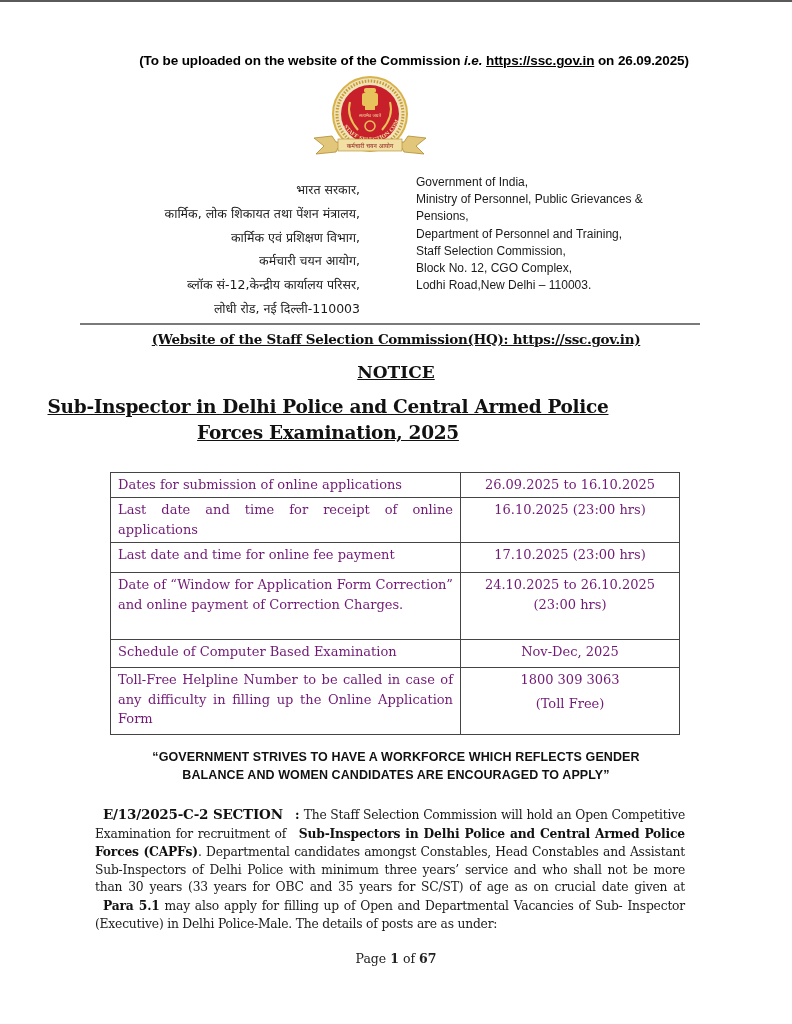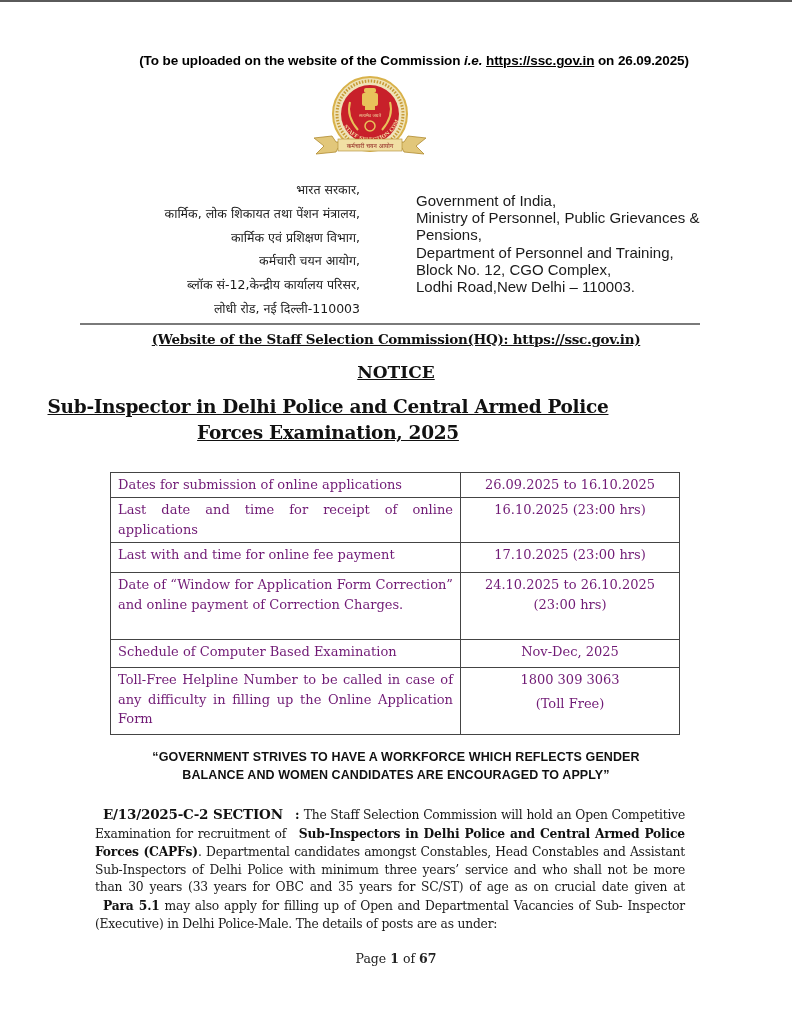--- a/index.html
+++ b/index.html
@@ -8,22 +8,22 @@
 
   .upload-note { position: absolute; left: 0; width: 764px; top: 53px; text-align: center;
     font-family: "Liberation Sans", sans-serif; font-weight: bold; font-size: 13.5px; letter-spacing: -0.1px; color: #000000; margin-left: 32px; }
   .upload-note .it { font-style: italic; }
   .upload-note .ul { text-decoration: underline; }
 
   .logo { position: absolute; left: 312px; top: 76px; width: 116px; height: 86px; }
 
   .hindi-block { position: absolute; right: 432px; top: 178px; text-align: right;
     font-family: "DejaVu Sans", sans-serif; font-size: 12.5px; line-height: 23.8px; color: #1a1a1a; }
-  .eng-block { position: absolute; left: 416px; top: 192px;
-    font-family: "Liberation Sans", sans-serif; font-size: 15px; line-height: 17.2px; color: #1a1a1a; }
+  .eng-block { position: absolute; left: 416px; top: 174px;
+    font-family: "Liberation Sans", sans-serif; font-size: 12px; line-height: 17.2px; color: #1a1a1a; }
 
   .hrule { position: absolute; left: 80px; top: 323px; width: 620px; height: 2px; background: #7a7a7a; }
 
   .website-line { position: absolute; left: 0; width: 792px; top: 331px; text-align: center;
     font-family: "DejaVu Serif", serif; font-weight: bold; font-size: 13.5px; text-decoration: underline; color: #111; letter-spacing: -0.3px; }
   .notice { position: absolute; left: 0; width: 792px; top: 362px; text-align: center;
     font-family: "DejaVu Serif", serif; font-weight: bold; font-size: 17px; text-decoration: underline; color: #111; }
   .exam-title { position: absolute; left: 0; width: 656px; top: 394px; text-align: center;
     font-family: "DejaVu Serif", serif; font-weight: bold; font-size: 18.5px; line-height: 26px; color: #111; letter-spacing: -0.3px; }
   .exam-title span { text-decoration: underline; }
@@ -91,20 +91,21 @@
   <div>कर्मचारी चयन आयोग,</div>
   <div>ब्लॉक सं-12,केन्द्रीय कार्यालय परिसर,</div>
   <div>लोधी रोड, नई दिल्ली-110003</div>
 </div>
 
 <div class="eng-block">
   <div>Government of India,</div>
   <div>Ministry of Personnel, Public Grievances &amp;</div>
   <div>Pensions,</div>
   <div>Department of Personnel and Training,</div>
+  <div>Staff Selection Commission,</div>
   <div>Block No. 12, CGO Complex,</div>
   <div>Lodhi Road,New Delhi – 110003.</div>
 </div>
 
 <div class="hrule"></div>
 
 <div class="website-line">(Website of the Staff Selection Commission(HQ): https://ssc.gov.in)</div>
 <div class="notice">NOTICE</div>
 <div class="exam-title">
   <div><span>Sub-Inspector in Delhi Police and Central Armed Police</span></div>
@@ -115,21 +116,21 @@
   <tbody>
       <tr class="r1">
     <td class="lbl">Dates for submission of online applications</td>
     <td class="val"><span>26.09.2025 to 16.10.2025</span></td>
   </tr>
   <tr class="r2">
     <td class="lbl">Last date and time for receipt of online applications</td>
     <td class="val"><span>16.10.2025 (23:00 hrs)</span></td>
   </tr>
   <tr class="r3">
-    <td class="lbl">Last with and time for online fee payment</td>
+    <td class="lbl">Last date and time for online fee payment</td>
     <td class="val"><span>17.10.2025 (23:00 hrs)</span></td>
   </tr>
   <tr class="r4">
     <td class="lbl">Date of “Window for Application Form Correction” and online payment of Correction Charges.</td>
     <td class="val"><span>24.10.2025 to 26.10.2025</span><span class="val-line2" style="margin-top:0">(23:00 hrs)</span></td>
   </tr>
   <tr class="r5">
     <td class="lbl">Schedule of Computer Based Examination</td>
     <td class="val"><span>Nov-Dec, 2025</span></td>
   </tr>

